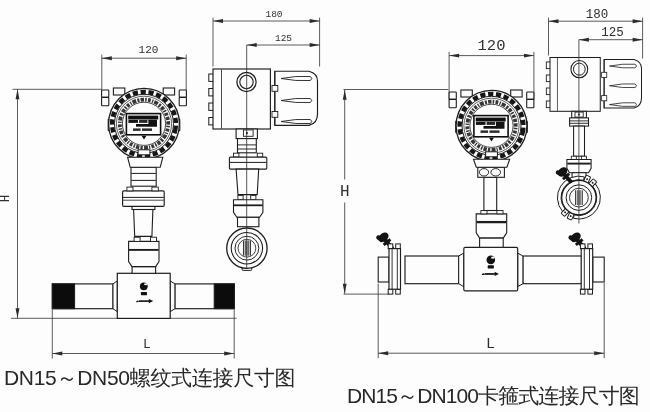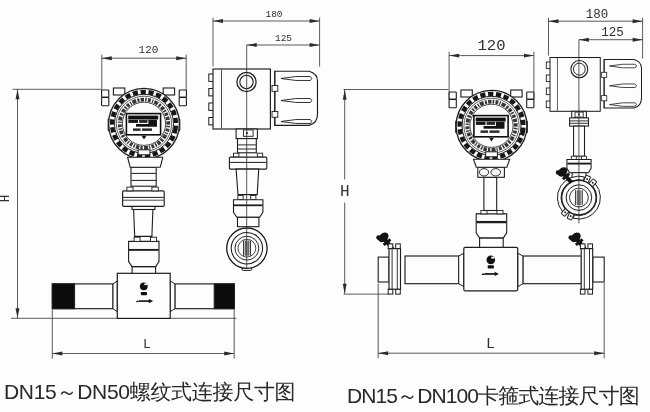--- a/index.html
+++ b/index.html
@@ -3,21 +3,21 @@
 <meta charset="utf-8">
 <style>
   html,body{margin:0;padding:0;}
   body{width:650px;height:412px;overflow:hidden;background:#fdfdfd;
        font-family:"Liberation Sans", sans-serif;}
   .canvas{position:relative;width:650px;height:412px;background:#fdfdfd;}
   svg{position:absolute;left:0;top:0;}
   .caption{position:absolute;color:#282828;font-size:21px;font-weight:500;
            letter-spacing:-0.3px;white-space:nowrap;
            font-family:"Liberation Sans", sans-serif;}
-  .caption-left{left:4px;top:378px;}
+  .caption-left{left:4px;top:364px;}
   .caption-right{left:347px;top:382px;letter-spacing:-0.9px;}
   .dimtxt{font-family:"Liberation Mono", monospace;fill:#303030;}
 </style>
 </head>
 <body>
 
 <div class="canvas">
 <svg width="650" height="412" viewBox="0 0 650 412" xmlns="http://www.w3.org/2000/svg">
   <defs>
     <marker id="da" markerUnits="userSpaceOnUse" markerWidth="11" markerHeight="8" refX="10.4" refY="3.5" orient="auto-start-reverse">

